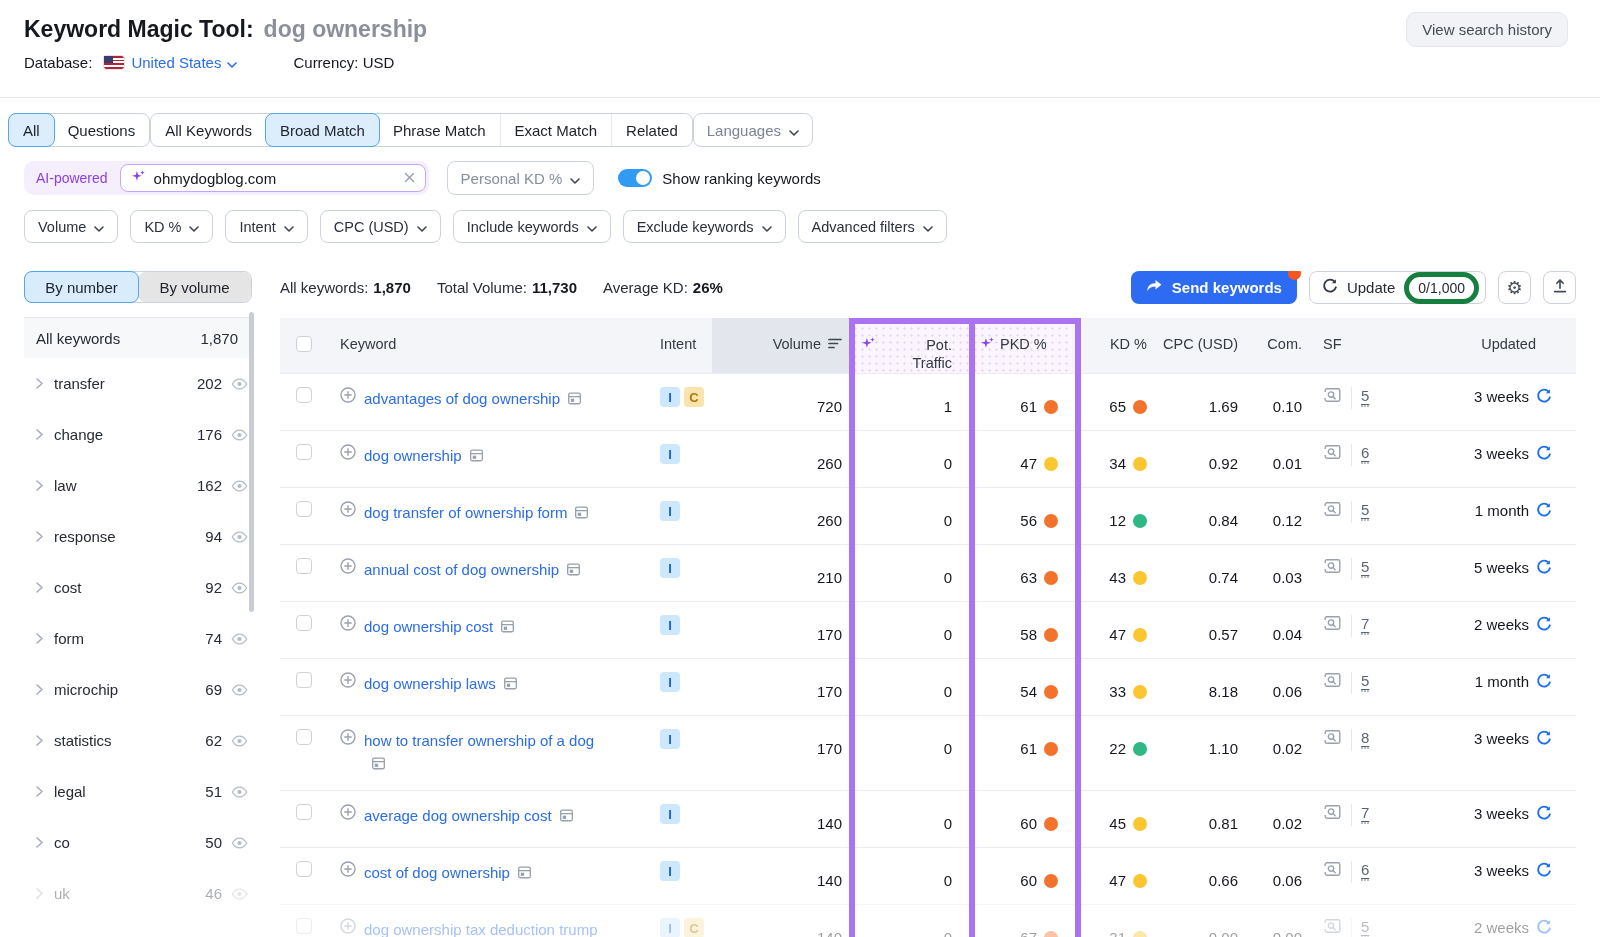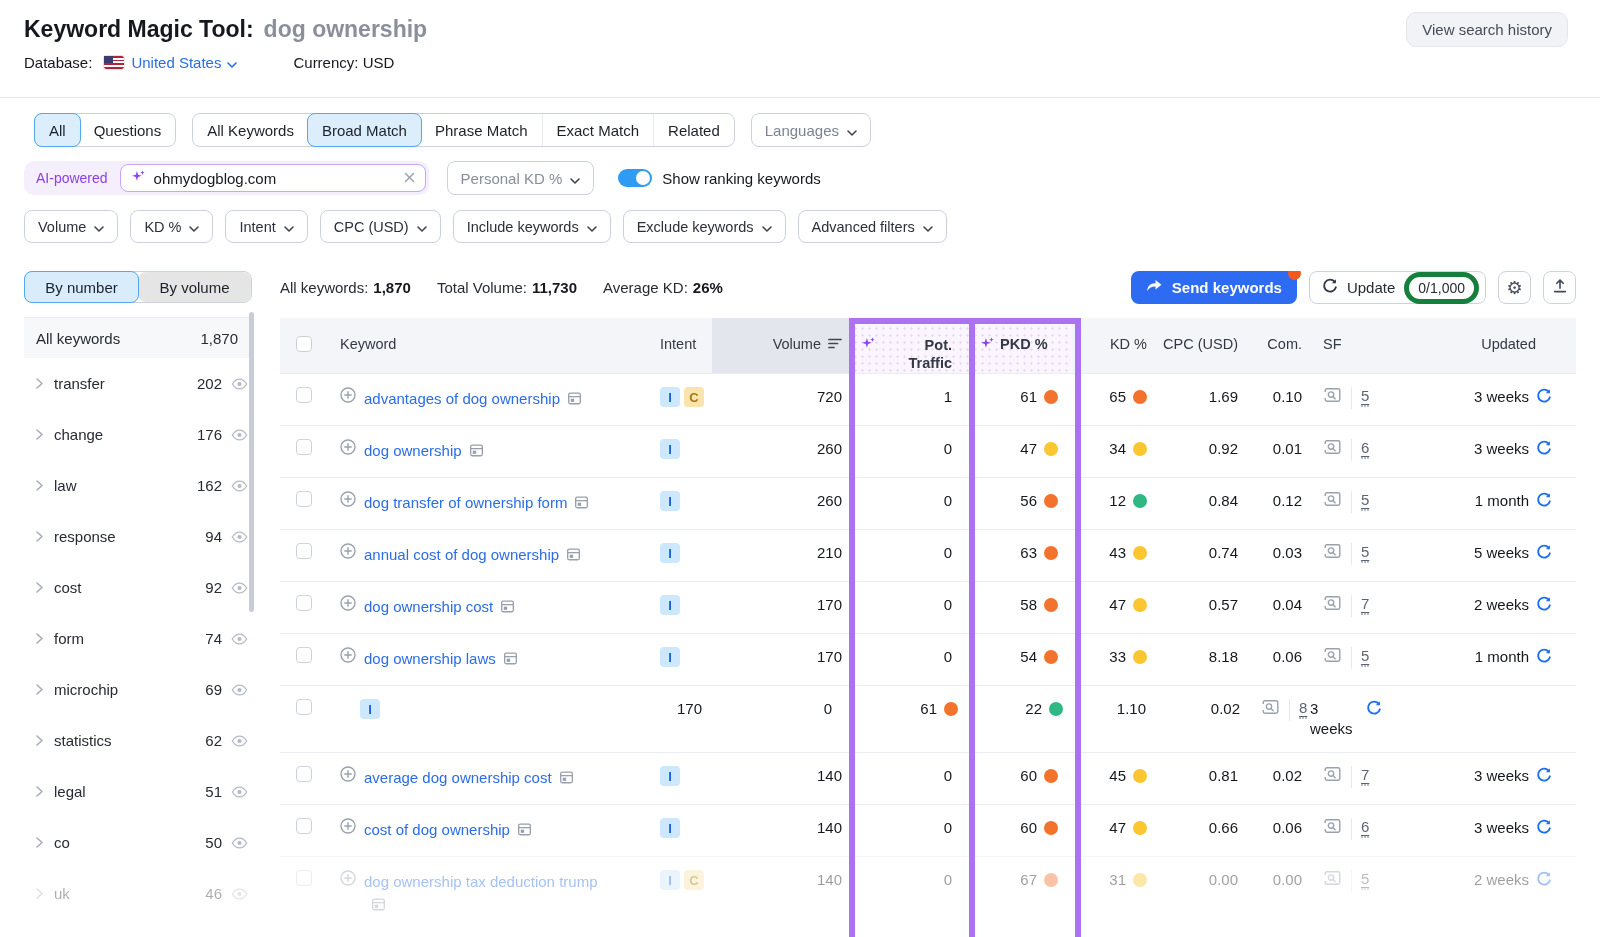--- a/index.html
+++ b/index.html
@@ -15,21 +15,21 @@
   .meta-row { position:absolute; top:54px; left:24px; display:flex; align-items:center; font-size:15px; }
   .meta-label { color:#15181e; }
   .flag { position:relative; display:inline-block; width:20px; height:13px; margin:0 7px 0 12px; border-radius:2px;
     background:repeating-linear-gradient(180deg,#b22335 0 1.8px,#fff 1.8px 3.6px); outline:1px solid #e0e2e6; }
   .flag::after { content:""; position:absolute; left:0; top:0; width:9px; height:7px; background:#3c3b6e; }
   .db-link { color:#2b6de8; display:inline-flex; align-items:center; gap:6px; cursor:pointer; }
   .currency { margin-left:56px; color:#15181e; }
   .top-divider { position:absolute; top:97px; left:0; right:0; height:1px; background:#e7e9ee; }
 
   
-  .tabs-row { position:absolute; top:113px; left:34px; display:flex; align-items:stretch; gap:16px; height:34px; }
+  .tabs-row { position:absolute; top:113px; left:8px; display:flex; align-items:stretch; height:34px; }
   .tab-group { display:flex; border:1px solid #ccd2dc; border-radius:8px; background:#fff; overflow:visible; }
   .tab { display:flex; align-items:center; padding:0 14px; font-size:15px; color:#1d212a; cursor:pointer; white-space:nowrap; }
   .tab + .tab { border-left:1px solid #e6e9ee; }
   .tab.selected { background:#dcedfc; border:1px solid #55a7f0 !important; border-radius:8px; margin:-1px; position:relative; z-index:2; }
   .tab.selected + .tab { border-left:none; }
   .btn-dd { display:flex; align-items:center; gap:8px; border:1px solid #ccd2dc; border-radius:8px; background:#fff;
     padding:0 13px; font-size:15px; color:#1d212a; font-family:inherit; cursor:pointer; }
   .btn-dd.muted { color:#7b8394; }
 
   
@@ -82,39 +82,39 @@
 
   
   .table-wrap { position:relative; margin-top:14px; }
   .grid { display:grid; grid-template-columns:60px 300px 72px 140px 120px 100px 84px 92px 62px 80px 170px; }
   .t-head { background:#f3f5f8; height:55px; font-size:14.5px; color:#333945; }
   .t-head .cell { display:flex; align-items:flex-start; padding-top:18px; }
   .cell { min-width:0; }
   .c-check { padding-left:16px; }
   .checkbox { width:16px; height:16px; border:1px solid #ccd2dc; border-radius:4px; background:#fff; cursor:pointer; flex:none; }
   .h-vol { background:#e3e7ed; justify-content:flex-end; padding-right:10px; gap:7px; }
-  .h-ai { background-color:#faf5fe; background-image:radial-gradient(circle,#ead9f8 1px,transparent 1.2px); background-size:7px 7px;font-weight:bold; }
+  .h-ai { background-color:#faf5fe; background-image:radial-gradient(circle,#ead9f8 1px,transparent 1.2px); background-size:7px 7px; }
   .h-pot { justify-content:space-between; padding:10px 20px 0 9px; }
   .h-pot .txt { width:52px; text-align:right; line-height:18px; }
   .h-pkd { padding:10px 0 0 8px; gap:5px; }
   .h-right { justify-content:flex-end; }
   .h-kd { padding-right:9px; } .h-cpc { padding-right:10px; } .h-com { padding-right:8px; }
   .h-sf { padding-left:13px; } .h-upd { padding-right:24px; }
 
   .t-row { border-top:1px solid #e9ecf1; min-height:51px; padding:13px 0; background:#fff; font-size:15px; color:#15181e; }
   .t-row .cell { display:flex; align-items:flex-start; }
   .t-row.faded { opacity:.42; }
   .c-kw { gap:8px; }
   .kw-link { color:#2b6de8; max-width:242px; line-height:23px; cursor:pointer; }
   .kw-link .serp-ico { margin-left:7px; vertical-align:-2px; display:inline-block; }
   .badges { gap:4px; padding-left:20px; }
   .badge { width:20px; height:20px; border-radius:4px; font-size:13px; font-weight:700; display:inline-flex; align-items:center; justify-content:center; }
   .badge-i { background:#cde7fc; color:#1b63d6; }
   .badge-c { background:#f9e4ad; color:#a9790f; }
-  .num-right { justify-content:flex-end; line-height:20px; }
+  .num-right { justify-content:flex-end; line-height:20px;margin-top:10px; }
   .c-vol { padding-right:10px; }
   .c-pot { padding-right:20px; }
   .c-pkd { padding-right:14px; } .c-kd { padding-right:9px; }
   .c-cpc { padding-right:10px; } .c-com { padding-right:8px; }
   .dot { width:14px; height:14px; border-radius:50%; margin-left:7px; margin-top:3px; flex:none; }
   .dot.orange { background:#f4732c; } .dot.yellow { background:#fbc62f; } .dot.green { background:#2fb884; }
   .c-sf { padding-left:13px; align-items:center; }
   .sf-div { width:1px; height:22px; background:#e4e8ee; margin:0 9px; }
   .sf-num { color:#5c6575; text-decoration:underline; text-underline-offset:3px; border-bottom:2px dotted #b6bcc8; padding-bottom:1px; line-height:17px; cursor:pointer; }
   .c-upd { justify-content:flex-end; padding-right:8px; gap:7px; line-height:20px; }
@@ -746,20 +746,31 @@
       <span class="refresh ico-refresh-blue"><svg width="16" height="16" viewBox="0 0 16 16" fill="none">
                   <path d="M13.9 9.3A6 6 0 1 1 12.6 3.6" stroke="#1d6ef0" stroke-width="1.9" stroke-linecap="round"></path>
                   <path d="M13.9 1.2v4h-4z" fill="#1d6ef0"></path>
                 </svg></span>
     </div>
   </div>
           <div class="grid t-row">
     <div class="cell c-check">
               <span class="checkbox"></span>
             </div>
+    <div class="cell c-kw">
+      <span class="plus"><svg width="16" height="16" viewBox="0 0 16 16">
+                  <circle cx="8" cy="8" r="7" fill="none" stroke="#9aa2ae" stroke-width="1.4"></circle>
+                  <path d="M8 4.8v6.4M4.8 8h6.4" stroke="#9aa2ae" stroke-width="1.4" stroke-linecap="round"></path>
+                </svg></span>
+      <span class="kw-link"><span class="kw-text">how to transfer ownership of a dog</span><span class="serp-ico"><svg width="15" height="15" viewBox="0 0 16 16">
+                    <rect x="1.8" y="2.2" width="12.4" height="11.4" rx="1.6" fill="none" stroke="#98a0ac" stroke-width="1.4"></rect>
+                    <path d="M1.8 6h12.4" stroke="#98a0ac" stroke-width="1.4"></path>
+                    <rect x="4" y="8.2" width="3.6" height="3.4" fill="#98a0ac"></rect>
+                  </svg></span></span>
+    </div>
     <div class="cell badges">
               <span class="badge badge-i">I</span>
             </div>
     <div class="cell num-right c-vol">170</div>
     <div class="cell num-right c-pot">0</div>
     <div class="cell num-right c-pkd">
               <span class="val">61</span>
               <span class="dot orange"></span>
             </div>
     <div class="cell num-right c-kd">

